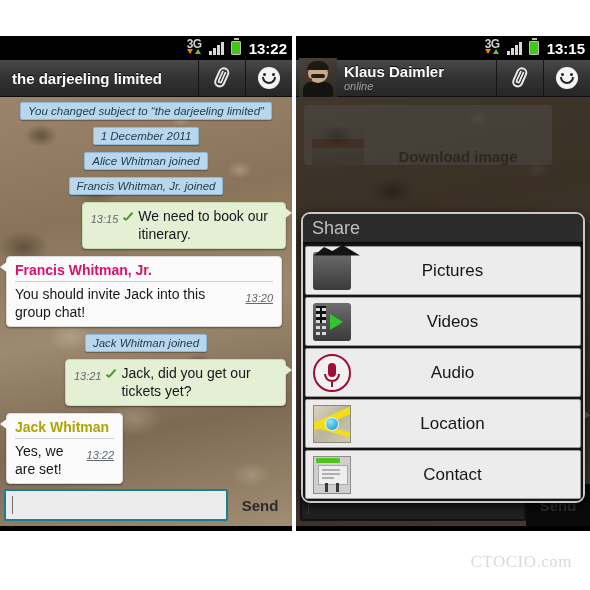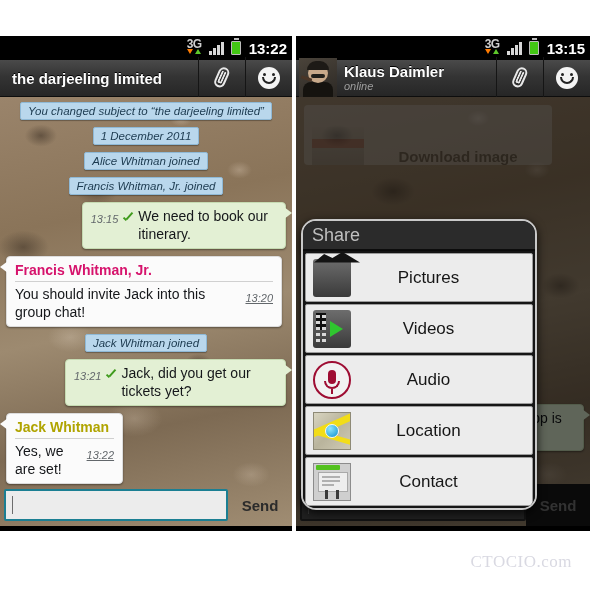--- a/index.html
+++ b/index.html
@@ -138,22 +138,22 @@
   #phone-right .send-btn{color:#787878;background:#1a1a1a;}
 
   
   .dim{position:absolute;inset:0;background:rgba(0,0,0,.58);}
   .ghost-row{position:absolute;left:8px;top:8px;width:248px;height:60px;background:#d8d8d8;
      border-radius:4px;opacity:.30;display:flex;align-items:flex-end;}
   .ghost-thumb{width:52px;height:38px;margin-left:8px;background:linear-gradient(180deg,#cfcfcf,#9b9b9b);}
   .ghost-thumb .strip{width:100%;height:9px;margin-top:12px;background:#b4554a;}
   .ghost-label{flex:1;text-align:center;font-size:15px;font-weight:bold;color:#1a1a1a;}
 
-  .dialog{position:absolute;left:5px;top:122px;width:236px;
-     background:#1b1b1b;border:2px solid #c9c9c9;border-radius:15px;
+  .dialog{position:absolute;left:5px;top:115px;width:284px;
+     background:#1b1b1b;border:2px solid #c9c9c9;border-radius:9px;
      box-shadow:0 3px 10px rgba(0,0,0,.8);box-sizing:border-box;overflow:hidden;}
   .dlg-title{height:30px;display:flex;align-items:center;padding-left:9px;
      color:#bfbfbf;font-size:18px;background:#2b2b2b;
      border-bottom:2px solid #0c0c0c;box-sizing:border-box;}
   .dlg-list{padding:2px;background:#151515;}
   .dlg-item{display:flex;align-items:center;height:49px;background:#ececec;
      border:1px solid #9c9c9c;border-radius:2px;margin-bottom:2px;box-sizing:border-box;}
   .dlg-item:last-child{margin-bottom:0;}
   .dlg-ico{width:38px;height:38px;margin-left:7px;flex:0 0 auto;position:relative;}
   .dlg-label{flex:1;text-align:center;font-size:17px;color:#161616;padding-right:26px;}

